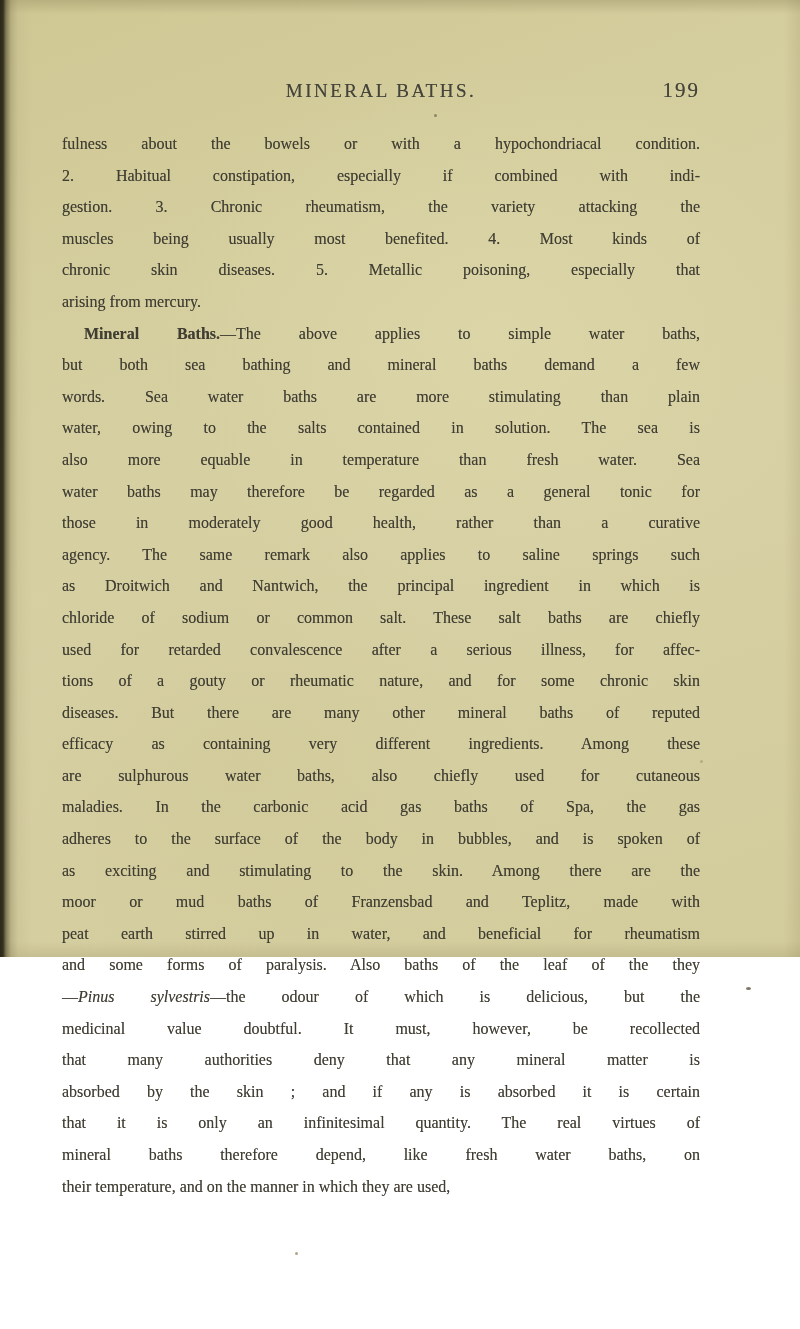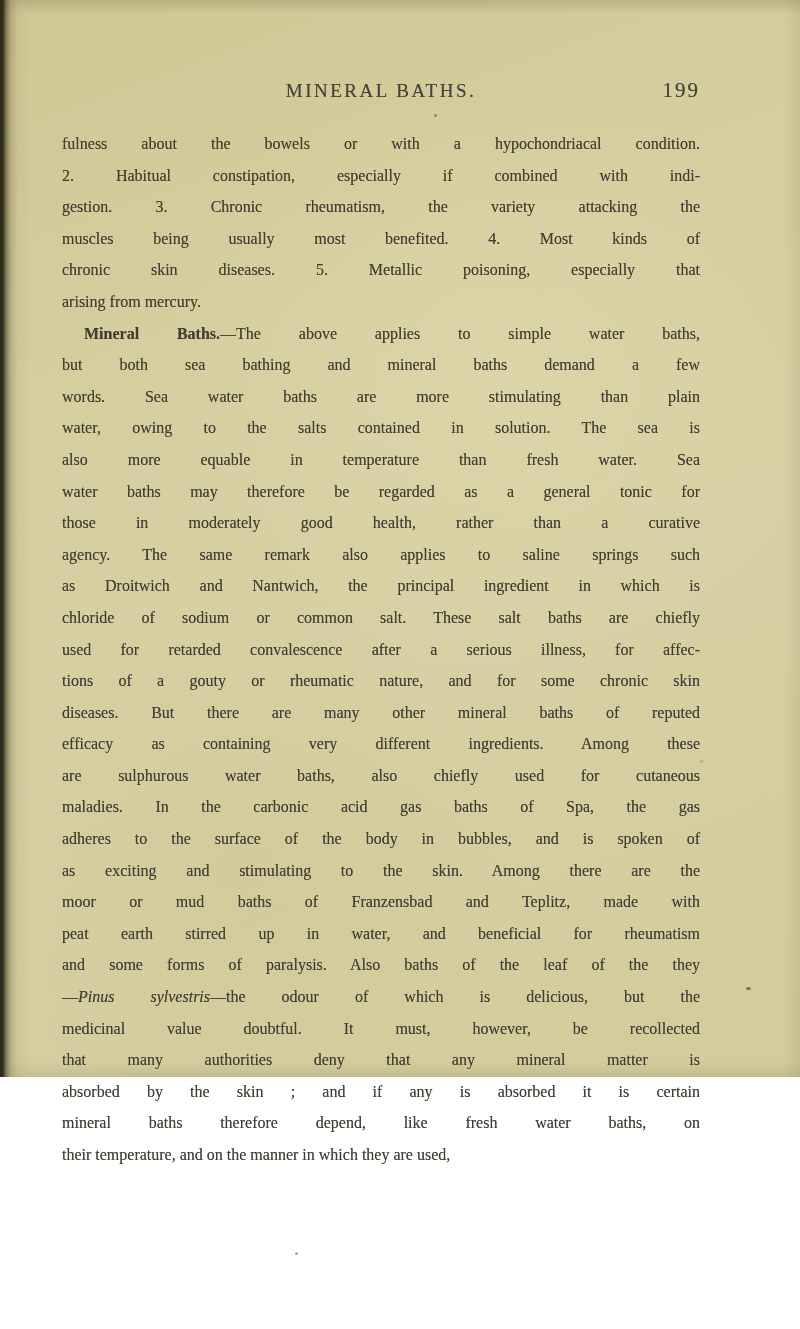--- a/index.html
+++ b/index.html
@@ -7,21 +7,21 @@
     padding: 0;
     width: 800px;
     height: 1329px;
     overflow: hidden;
     font-family: "Liberation Serif", serif;
   }
 
   .page {
     position: relative;
     width: 800px;
-    height: 1077px;
+    height: 957px;
     background:
       
       linear-gradient(90deg,
         rgba(35,32,18,0.95) 0px,
         rgba(35,32,18,0.9) 3px,
         rgba(95,88,58,0.7) 6px,
         rgba(150,142,100,0.45) 11px,
         rgba(185,177,132,0.25) 18px,
         rgba(185,177,132,0.0) 32px),
       
@@ -139,20 +139,21 @@
       <div class="line"><span>maladies. In the carbonic acid gas baths of Spa, the gas</span></div>
       <div class="line"><span>adheres to the surface of the body in bubbles, and is spoken of</span></div>
       <div class="line"><span>as exciting and stimulating to the skin. Among there are the</span></div>
       <div class="line"><span>moor or mud baths of Franzensbad and Teplitz, made with</span></div>
       <div class="line"><span>peat earth stirred up in water, and beneficial for rheumatism</span></div>
       <div class="line"><span>and some forms of paralysis. Also baths of the leaf of the they</span></div>
       <div class="line"><span>—</span><span class="italic">Pinus sylvestris</span><span>—the odour of which is delicious, but the</span></div>
       <div class="line"><span>medicinal value doubtful. It must, however, be recollected</span></div>
       <div class="line"><span>that many authorities deny that any mineral matter is</span></div>
       <div class="line"><span>absorbed by the skin ; and if any is absorbed it is certain</span></div>
+      <div class="line"><span>that it is only an infinitesimal quantity. The real virtues of</span></div>
       <div class="line"><span>mineral baths therefore depend, like fresh water baths, on</span></div>
       <div class="line last"><span>their temperature, and on the manner in which they are used,</span></div>
     </div>
 
   <div class="speck speck-1"></div>
   <div class="speck speck-2"></div>
   <div class="speck speck-3"></div>
   <div class="speck speck-4"></div>
 </div>
 

